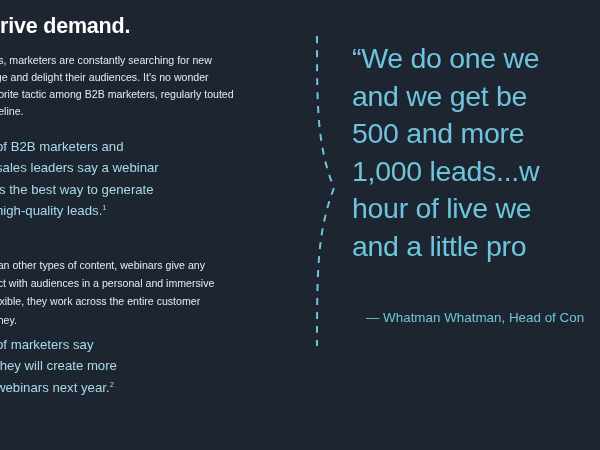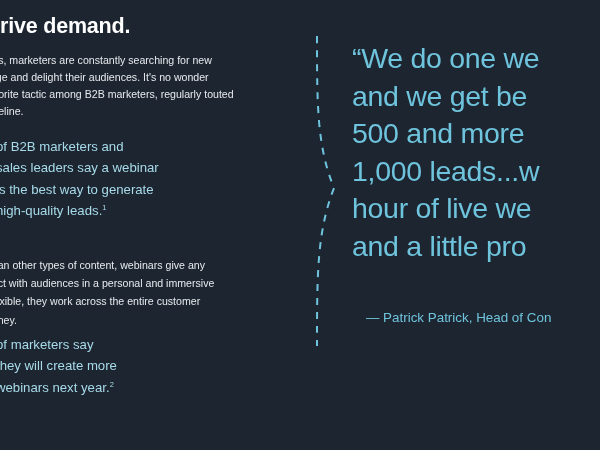--- a/index.html
+++ b/index.html
@@ -166,16 +166,16 @@
     </svg>
   </div>
 
   <div class="quote-col">
     <div class="quote-text">“We do one we
 and we get be
 500 and more
 1,000 leads...w
 hour of live we
 and a little pro</div>
-    <div class="quote-attrib"><span>— Patrick Patrick,</span> <span class="role">Head of Con</span></div>
+    <div class="quote-attrib"><span>— Whatman Whatman,</span> <span class="role">Head of Con</span></div>
   </div>
 
 </div>
 
 </body></html>

